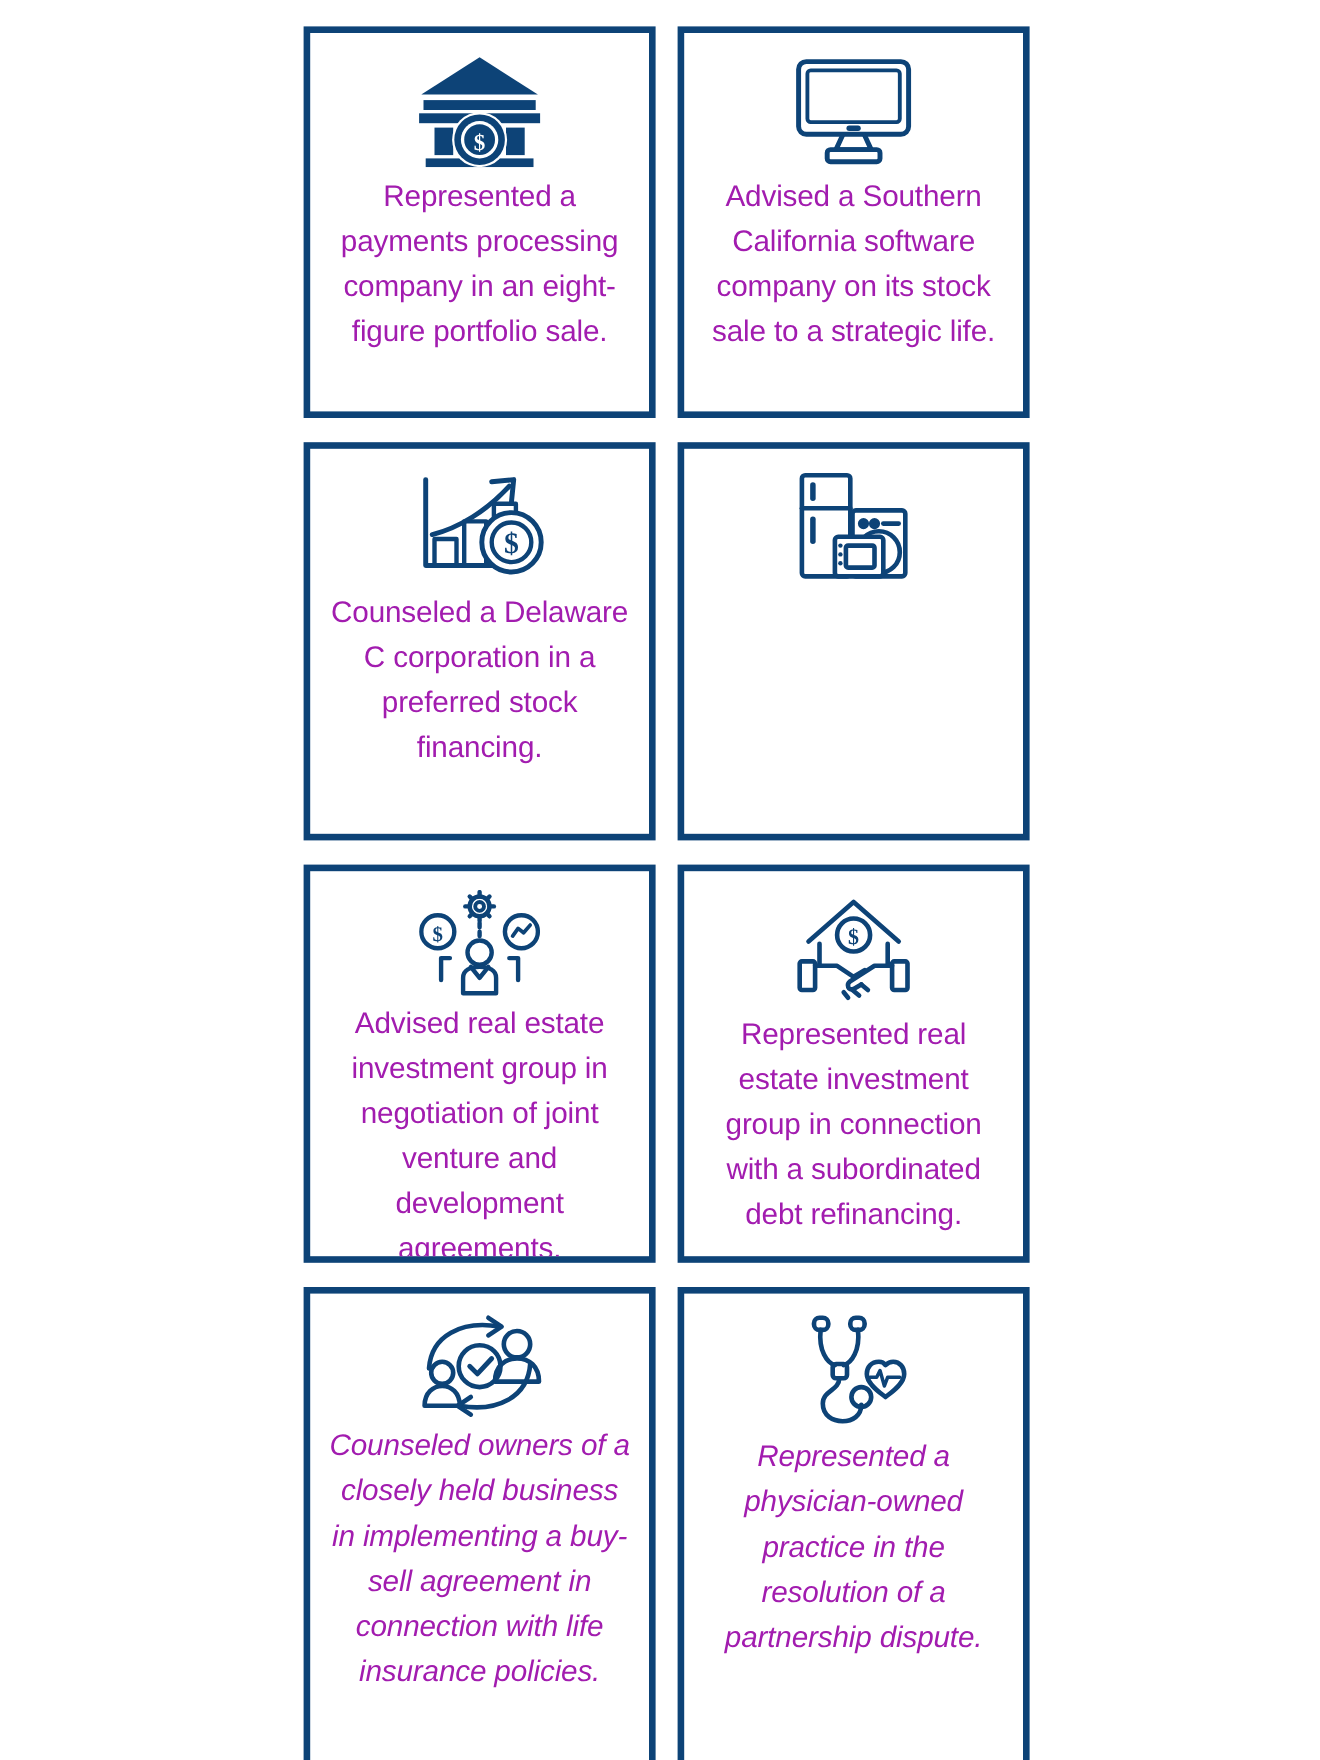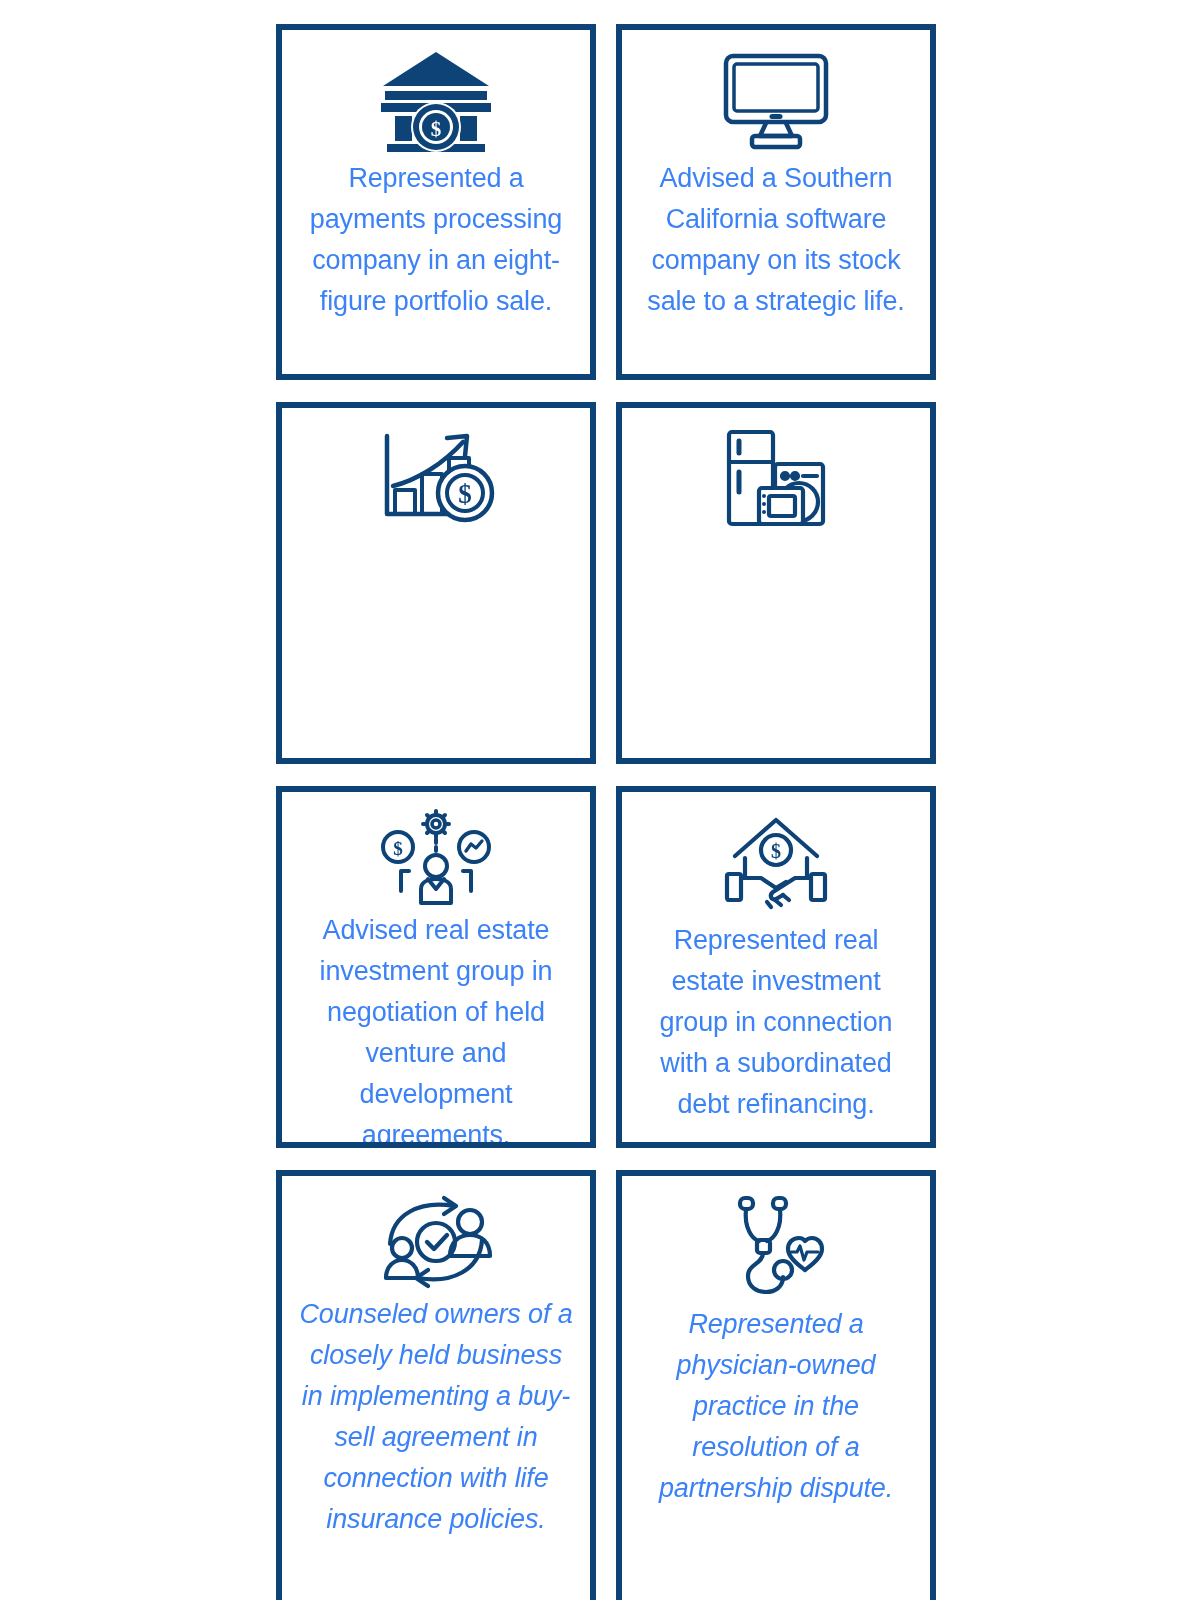--- a/index.html
+++ b/index.html
@@ -59,21 +59,21 @@
     margin-top: 2px;
     margin-bottom: 2px;
   }
   .card-icon svg {
     display: block;
   }
 
   .card-text {
     font-size: 27px;
     line-height: 41px;
-    color: #3b82f6;
+    color: #a21caf;
     text-align: center;
     font-weight: 400;
     letter-spacing: -0.15px;
     margin: 0;
     width: 100%;
   }
 
   
   .card.tight .card-icon { height: 104px; margin-bottom: 0; }
 </style>
@@ -123,20 +123,21 @@
           <rect x="18" y="62" width="20" height="24" stroke-width="4"></rect>
           <rect x="45" y="46" width="20" height="40" stroke-width="4"></rect>
           <rect x="72" y="30" width="20" height="56" stroke-width="4"></rect>
           <path d="M16 58 C 40 52, 66 36, 86 14"></path>
           <path d="M70 10 L90 8 L88 28"></path>
           <circle cx="88" cy="65" r="27" fill="#ffffff" stroke="#0d4377" stroke-width="4.5"></circle>
           <circle cx="88" cy="65" r="18" stroke-width="4"></circle>
           <text x="88" y="75" font-family="'Liberation Serif', serif" font-size="27" font-weight="bold" fill="#0d4377" stroke="none" text-anchor="middle">$</text>
         </svg>
       </div>
+      <p class="card-text">Counseled a Delaware C corporation in a preferred stock financing.</p>
     </div>
 
     <div class="card row2">
       <div class="card-icon">
         <svg width="110" height="104" viewBox="0 0 110 104" fill="none" stroke="#0d4377" stroke-width="4.2" stroke-linecap="round" stroke-linejoin="round" xmlns="http://www.w3.org/2000/svg">
           <rect x="8" y="6" width="44" height="92" rx="3"></rect>
           <line x1="8" y1="36" x2="52" y2="36"></line>
           <line x1="18" y1="15" x2="18" y2="27" stroke-width="5"></line>
           <line x1="18" y1="46" x2="18" y2="66" stroke-width="5"></line>
           <rect x="54" y="38" width="48" height="60" rx="3"></rect>
@@ -178,21 +179,21 @@
           <polyline points="85,42 90,35 95,39 101,32" stroke-width="3.4"></polyline>
 
           <circle cx="55" cy="57" r="11"></circle>
           <path d="M40 94 L40 80 C40 73, 47 70, 55 70 C63 70, 70 73, 70 80 L70 94 Z"></path>
           <path d="M47 70 L55 80 L63 70"></path>
 
           <polyline points="28,62 20,62 20,82"></polyline>
           <polyline points="82,62 90,62 90,82"></polyline>
         </svg>
       </div>
-      <p class="card-text">Advised real estate investment group in negotiation of held venture and development agreements.</p>
+      <p class="card-text">Advised real estate investment group in negotiation of joint venture and development agreements.</p>
     </div>
 
     <div class="card row3">
       <div class="card-icon">
         <svg width="106" height="100" viewBox="0 0 106 100" fill="none" stroke="#0d4377" stroke-width="4.2" stroke-linecap="round" stroke-linejoin="round" xmlns="http://www.w3.org/2000/svg">
           <path d="M12 44 L53 8 L94 44"></path>
           <path d="M22 46 L22 66 M84 46 L84 66"></path>
           <circle cx="53" cy="38" r="15"></circle>
           <text x="53" y="46" font-family="'Liberation Serif', serif" font-size="20" font-weight="bold" fill="#0d4377" stroke="none" text-anchor="middle">$</text>
           <rect x="4" y="62" width="14" height="26" rx="2"></rect>

